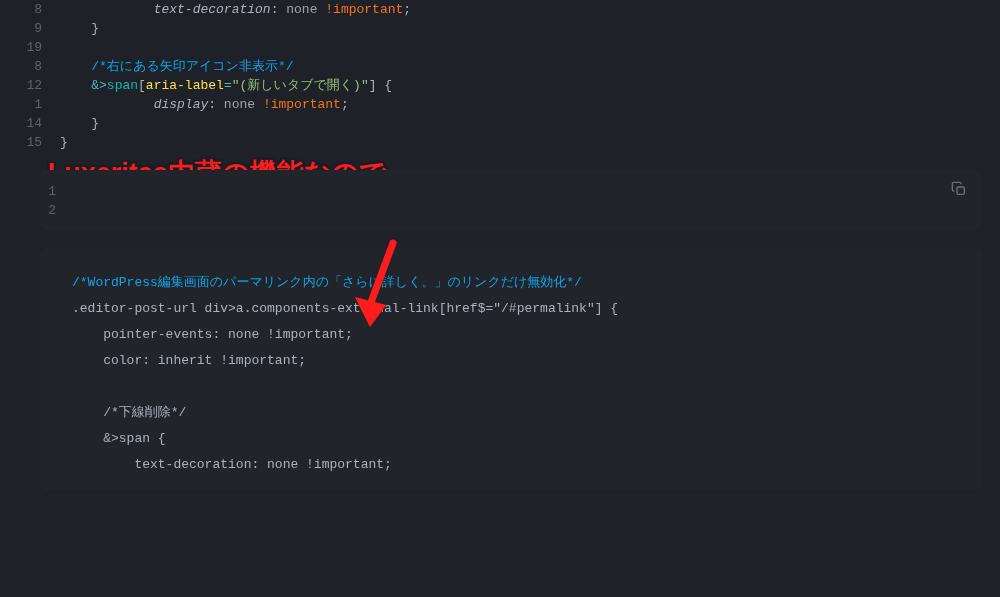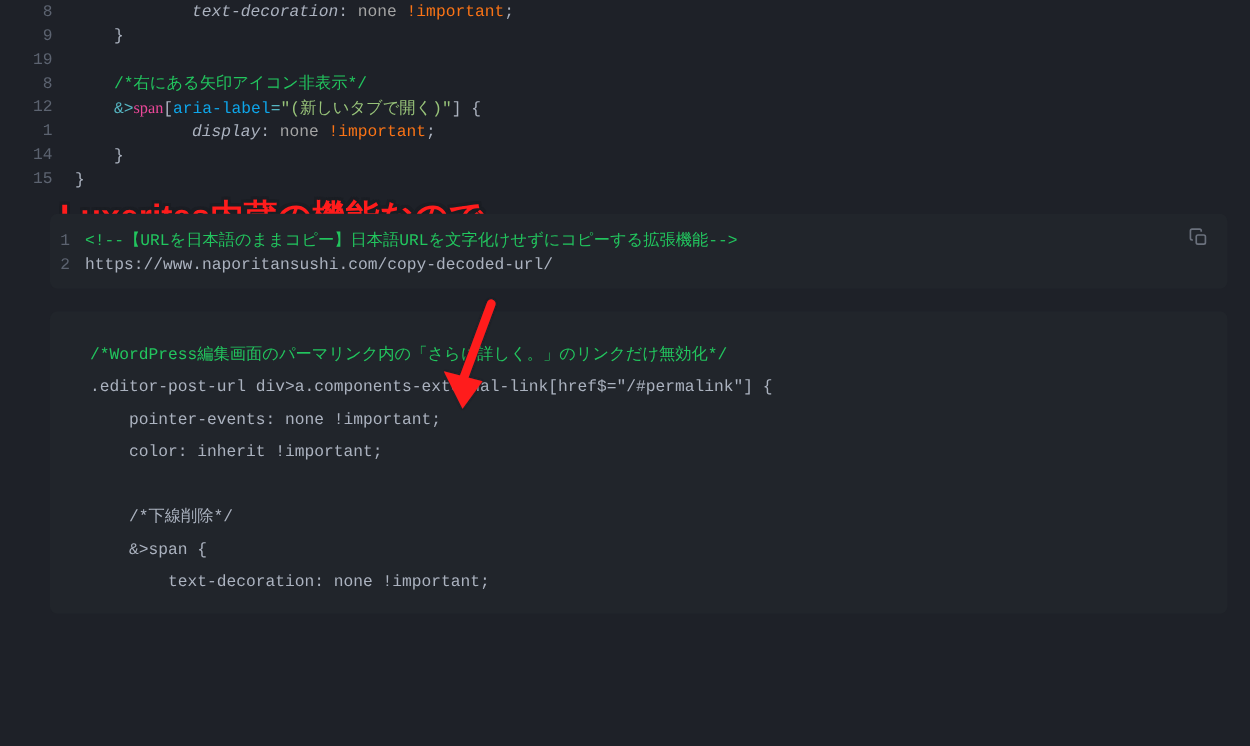--- a/index.html
+++ b/index.html
@@ -23,28 +23,28 @@
     color: #5c6370;
     padding-right: 18px;
     user-select: none;
     line-height: 19px;
   }
   .code-area {
     flex: 1;
     line-height: 19px;
     white-space: pre;
   }
-  .tag { color: #ec4899; font-family: Liberation Serif, serif; }
-  .attr { color: #0ea5e9; }
+  .tag { color: #14b8a6; }
+  .attr { color: #fde047; }
   .str { color: #98c379; }
   .prop { color: #abb2bf; font-style: italic; }
   .val { color: #a3a3a3; }
   .imp { color: #f97316; }
   .punct { color: #abb2bf; }
-  .comment { color: #22c55e; font-style: normal; margin-top: 24px; }
+  .comment { color: #0ea5e9; font-style: normal; margin-top: 24px; }
   .plain { color: #abb2bf; }
   .op { color: #56b6c2; }
 
   .second-panel {
     background: #21252b;
     margin: 12px 18px 0 40px;
     border-radius: 6px;
     position: relative;
     padding: 12px 0 4px 0;
   }
@@ -125,21 +125,20 @@
     <svg width="16" height="16" viewBox="0 0 24 24" fill="none" stroke="currentColor" stroke-width="2">
       <rect x="9" y="9" width="11" height="11" rx="2"></rect>
       <path d="M5 15H4a2 2 0 0 1-2-2V4a2 2 0 0 1 2-2h9a2 2 0 0 1 2 2v1"></path>
     </svg>
   </div>
   <div class="code-block">
     <div class="gutter" id="gutter-mid">
         <div>1</div>
         <div>2</div>
       </div>
-    <div class="code-area" id="code-mid"><div><span><span class="comment">&lt;!--【URLを日本語のままコピー】日本語URLを文字化けせずにコピーする拡張機能--&gt;</span></span></div><div><span><span class="plain">https://www.naporitansushi.com/copy-decoded-url/</span></span></div></div>
   </div>
 </div>
 
 <svg class="arrow" width="60" height="100" viewBox="0 0 60 100">
   <defs>
     <filter id="ab" x="-20%" y="-20%" width="140%" height="140%">
       <feDropShadow dx="0" dy="0" stdDeviation="1.2" flood-color="#1a1d23"></feDropShadow>
     </filter>
   </defs>
   <g filter="url(#ab)">

